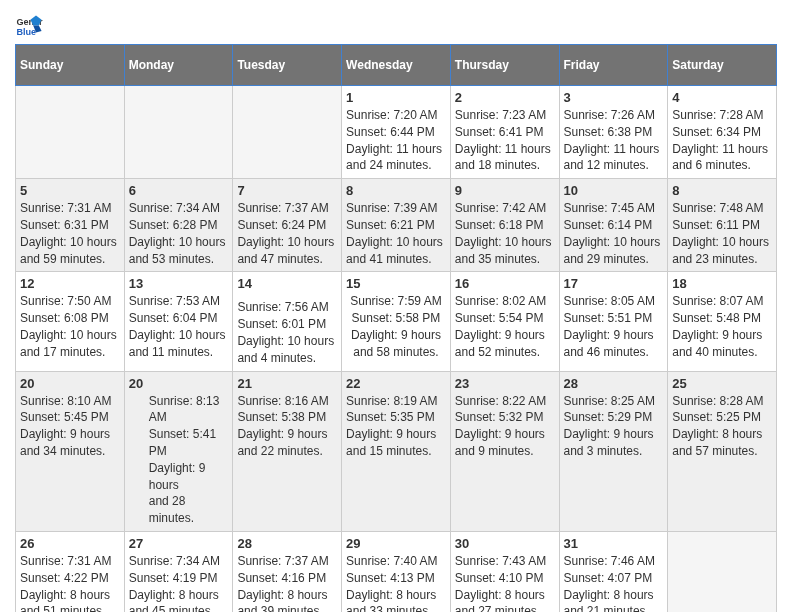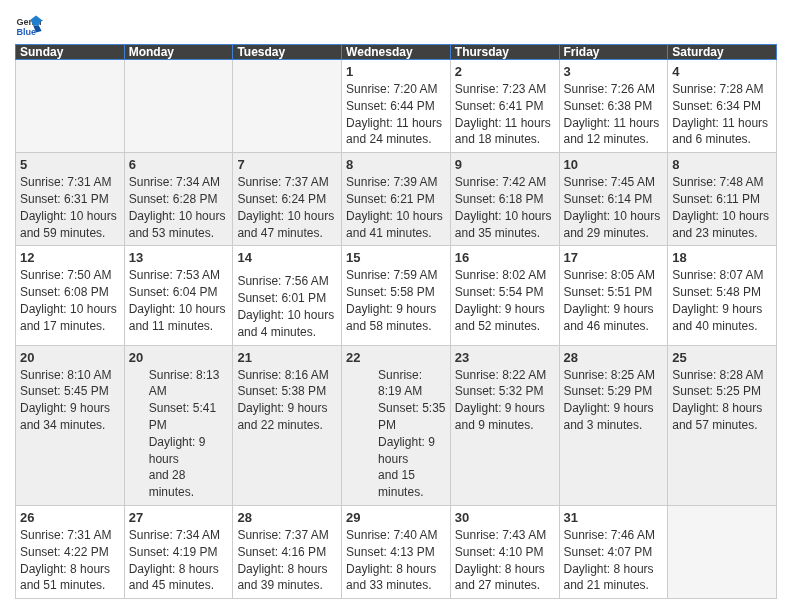--- a/index.html
+++ b/index.html
@@ -40,25 +40,25 @@
     .location-title {
       font-size: 14px;
       color: #555;
     }
     .calendar-table {
       width: 100%;
       border-collapse: collapse;
       table-layout: fixed;
     }
     .calendar-table th {
-      background-color: #404040;
+      background-color: #737373;
       color: #fff;
       font-size: 12px;
       font-weight: bold;
-      padding: 0 4px;
+      padding: 13px 4px;
       text-align: left;
       border: 1px solid #4080d0;
     }
     .calendar-table td {
       vertical-align: top;
       border: 1px solid #ccc;
       padding: 4px 4px;
       font-size: 10px;
       color: #333;
       height: 82px;
@@ -215,21 +215,21 @@
           </td>
           <td>
             <div class="day-number">14</div>
             <div class="day-info" style="white-space: pre-line; margin-top: 8px;">Sunrise: 7:56 AM
 Sunset: 6:01 PM
 Daylight: 10 hours
 and 4 minutes.</div>
           </td>
           <td>
             <div class="day-number">15</div>
-            <div class="day-info" style="white-space: pre-line;">Sunrise: 7:59 AM
+            <div class="day-info" style="white-space: pre-line; text-align: center;">Sunrise: 7:59 AM
 Sunset: 5:58 PM
 Daylight: 9 hours
 and 58 minutes.</div>
           </td>
           <td>
             <div class="day-number">16</div>
             <div class="day-info" style="white-space: pre-line;">Sunrise: 8:02 AM
 Sunset: 5:54 PM
 Daylight: 9 hours
 and 52 minutes.</div>
@@ -266,21 +266,21 @@
           </td>
           <td>
             <div class="day-number">21</div>
             <div class="day-info" style="white-space: pre-line;">Sunrise: 8:16 AM
 Sunset: 5:38 PM
 Daylight: 9 hours
 and 22 minutes.</div>
           </td>
           <td>
             <div class="day-number">22</div>
-            <div class="day-info" style="white-space: pre-line; margin-left: 32px;">Sunrise: 8:19 AM
+            <div class="day-info" style="white-space: pre-line;">Sunrise: 8:19 AM
 Sunset: 5:35 PM
 Daylight: 9 hours
 and 15 minutes.</div>
           </td>
           <td>
             <div class="day-number">23</div>
             <div class="day-info" style="white-space: pre-line;">Sunrise: 8:22 AM
 Sunset: 5:32 PM
 Daylight: 9 hours
 and 9 minutes.</div>

